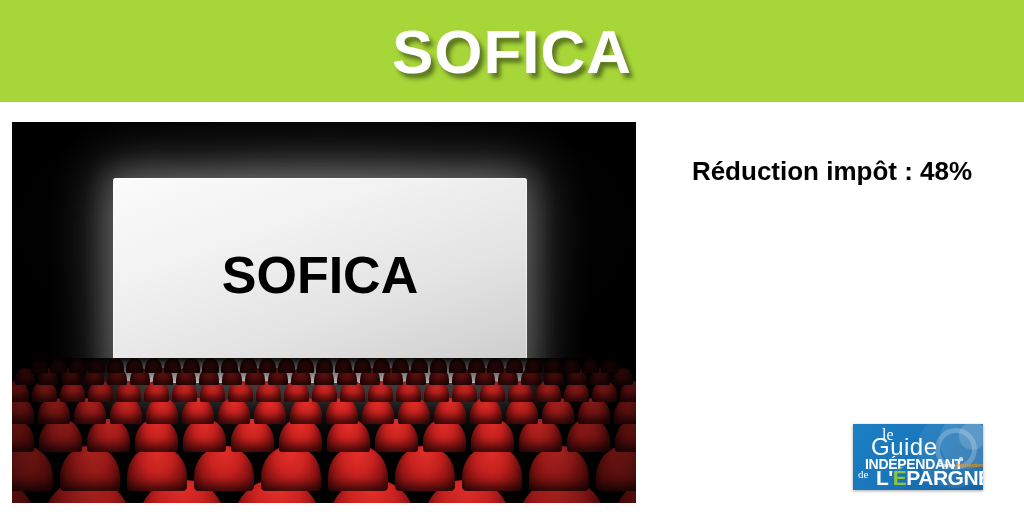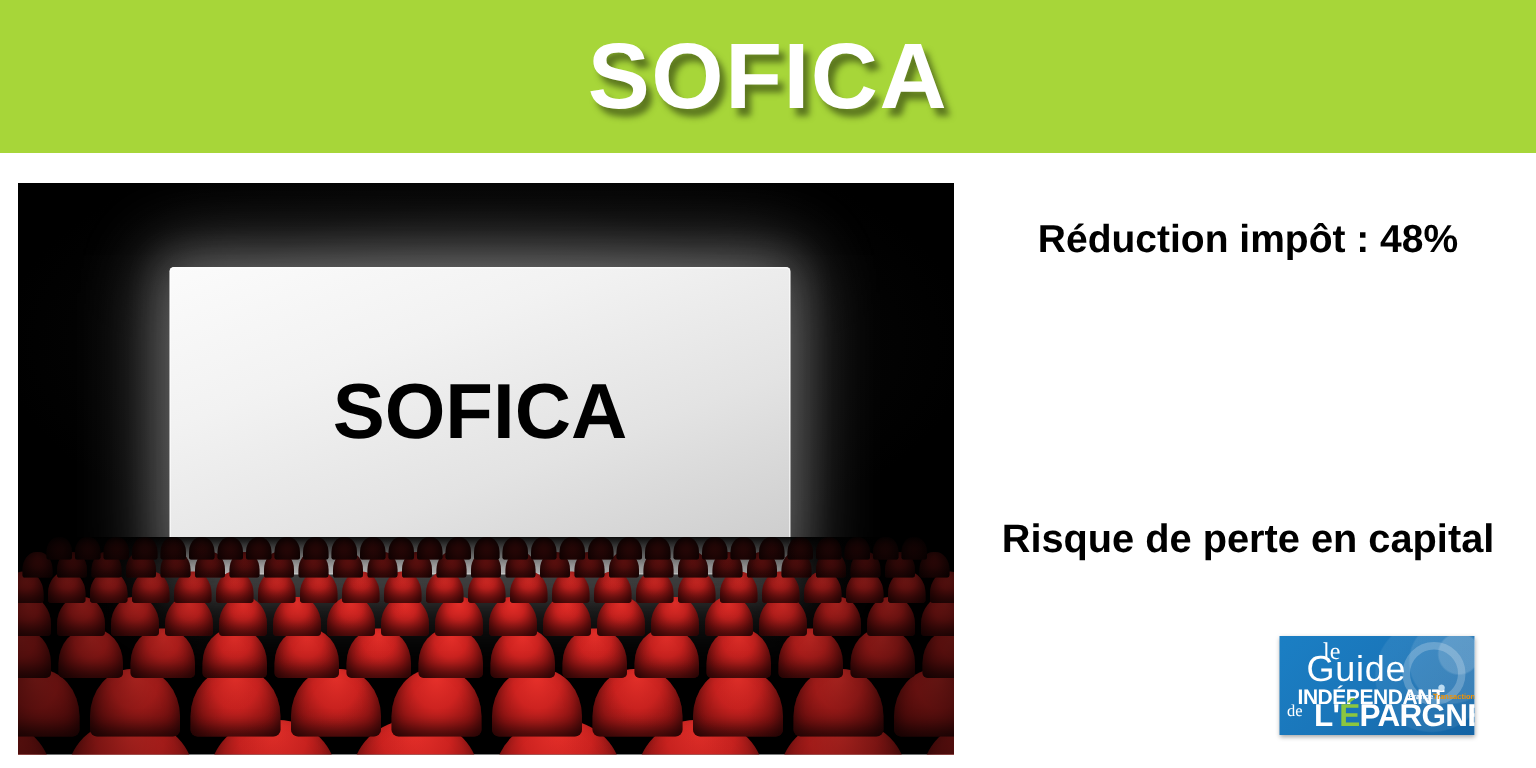--- a/index.html
+++ b/index.html
@@ -141,21 +141,21 @@
   .fact {
     position: absolute;
     width: 384px;
     text-align: center;
     font-family: "Liberation Sans", sans-serif;
     font-weight: bold;
     color: #000000;
     font-size: 26px;
     white-space: nowrap;
   }
-  .fact-1 { top: 22px; text-align: center; }
+  .fact-1 { top: 34px; text-align: center; }
   .fact-2 { top: 122px; }
   .fact-3 { top: 222px; font-size: 26.5px; }
 
   
   .logo {
     position: absolute;
     left: 853px;
     top: 424px;
     width: 130px;
     height: 66px;
@@ -411,21 +411,20 @@
         <div class="seat seat-dark" style="width: 17px; height: 15px;"></div>
         <div class="seat seat-dark" style="width: 17px; height: 15px;"></div>
       </div>
     <div class="seats-topfade"></div>
     <div class="seats-shadow"></div>
   </div>
 </div>
 
 <div class="facts">
   <div class="fact fact-1">Réduction impôt : 48%</div>
-  <div class="fact fact-3">Risque de perte en capital</div>
 </div>
 
 <div class="logo">
   <div class="logo-ring"></div>
   <div class="logo-le">le</div>
   <div class="logo-guide">Guide</div>
   <div class="logo-indep">INDÉPENDANT</div>
   <div class="logo-ft-mark">●</div>
   <div class="logo-ft">
     <span class="w">France</span><span class="o">Transactions</span>

